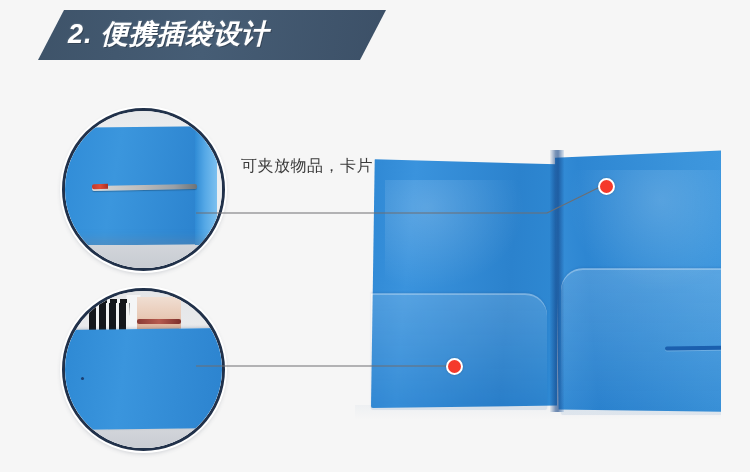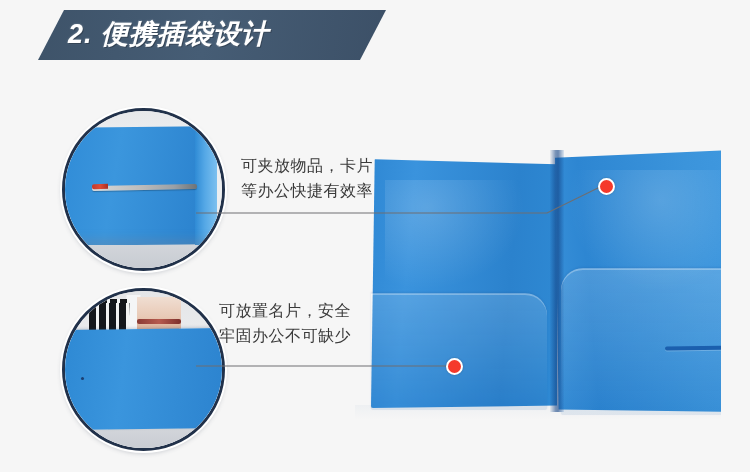--- a/index.html
+++ b/index.html
@@ -395,21 +395,16 @@
   <svg id="leader-svg" viewBox="0 0 750 472">
     <polyline points="196,213 547,213 600,187" fill="none" stroke="#6e6e72" stroke-width="1.2"></polyline>
     <line x1="196" y1="366" x2="452" y2="366" stroke="#6e6e72" stroke-width="1.2"></line>
   </svg>
 
   <div class="marker" id="marker-top"></div>
   <div class="marker" id="marker-bottom"></div>
 
   <div class="callout" id="callout-top">
     <div>可夹放物品，卡片</div>
-    <div>等办公快捷有效率</div>
   </div>
 
-  <div class="callout" id="callout-bottom">
-    <div>可放置名片，安全</div>
-    <div>牢固办公不可缺少</div>
-  </div>
 
 </div>
 
 </body></html>

